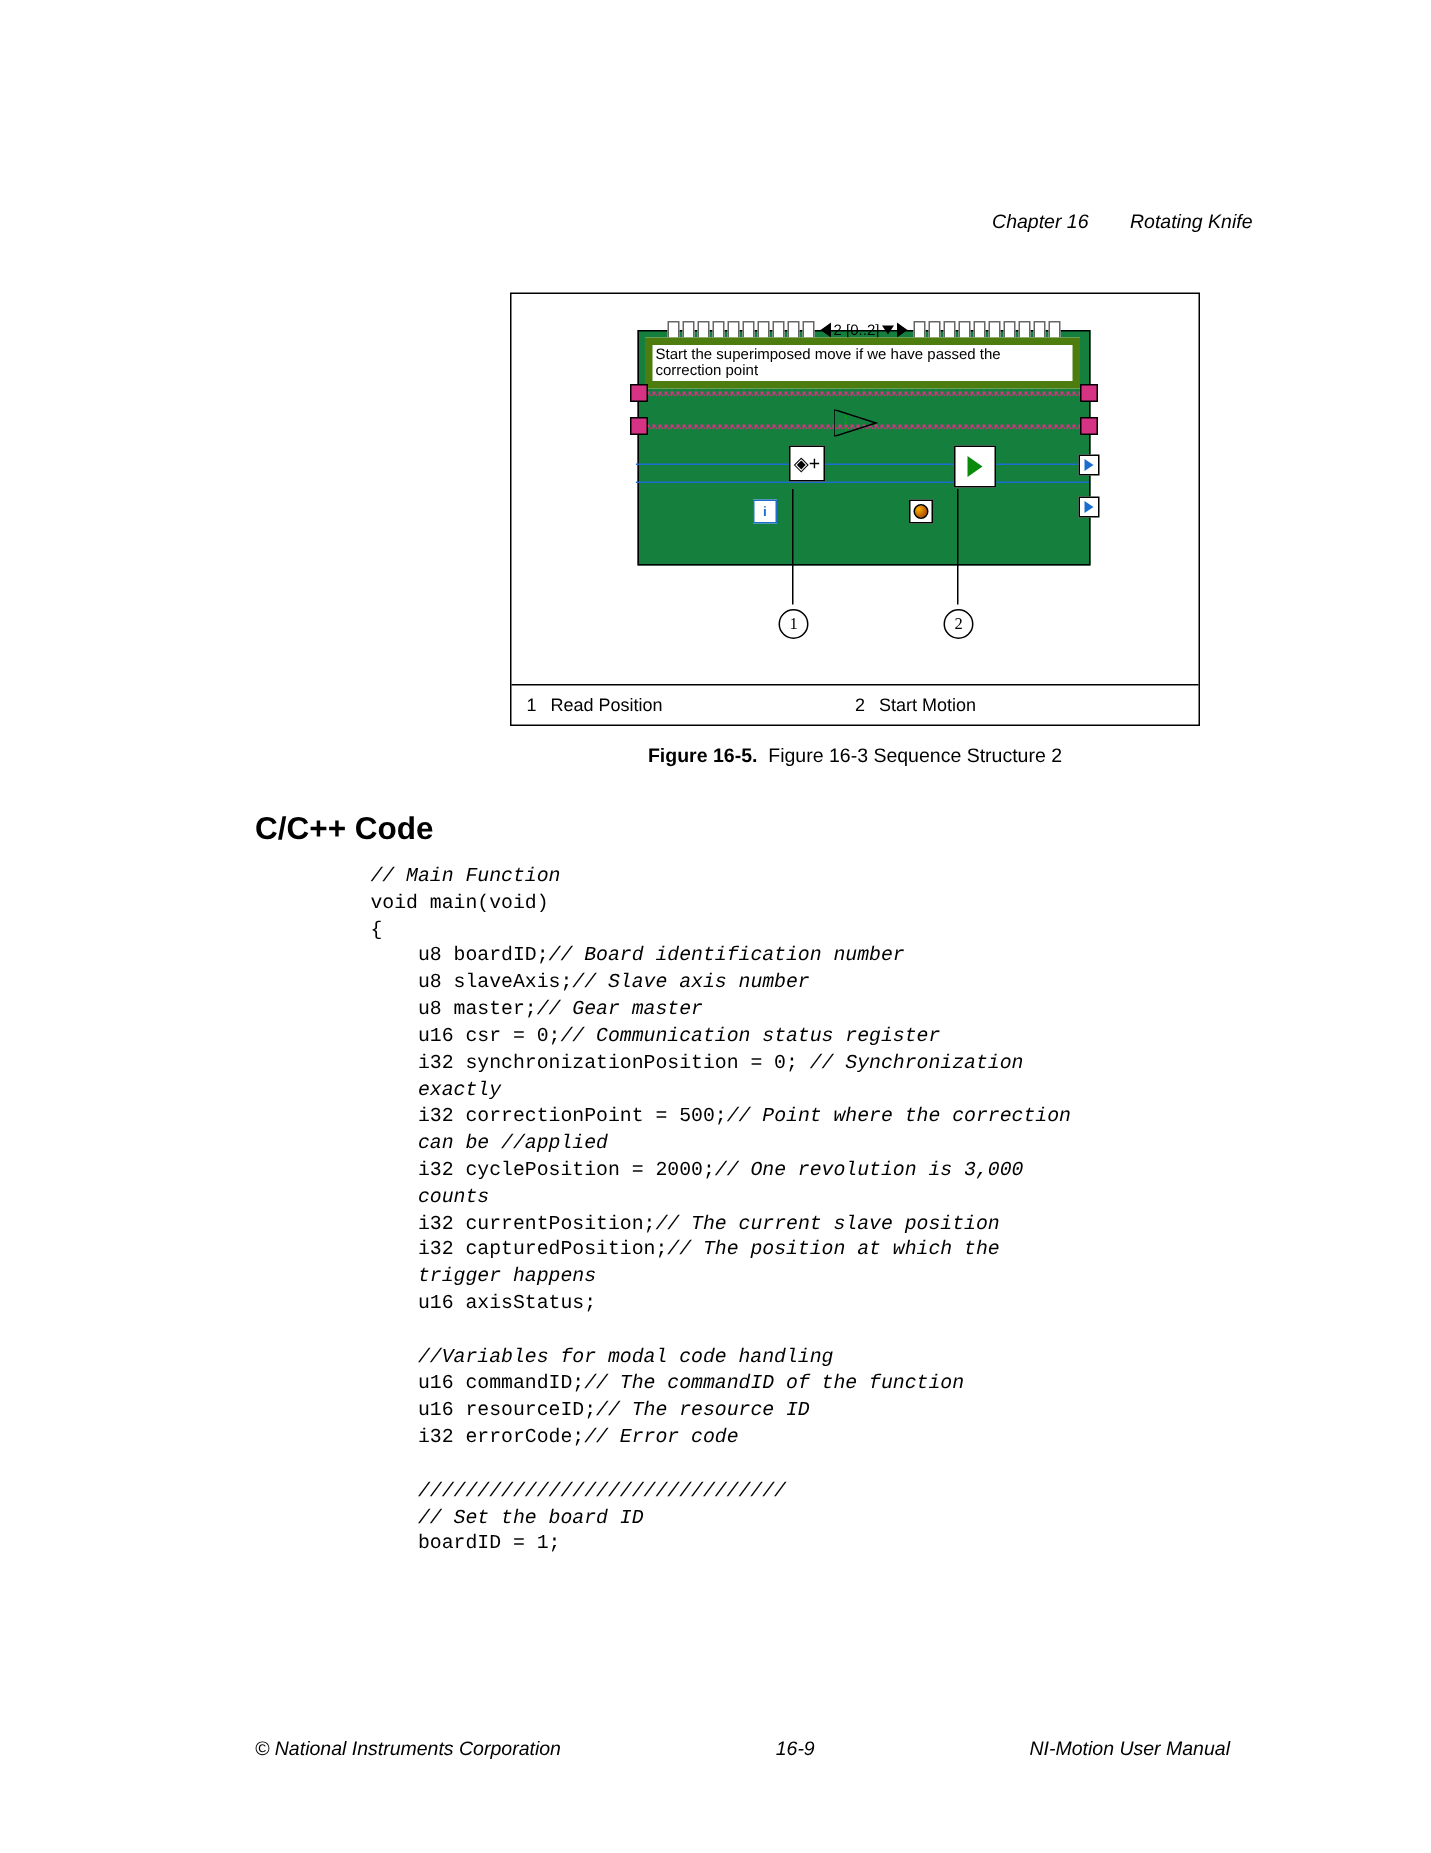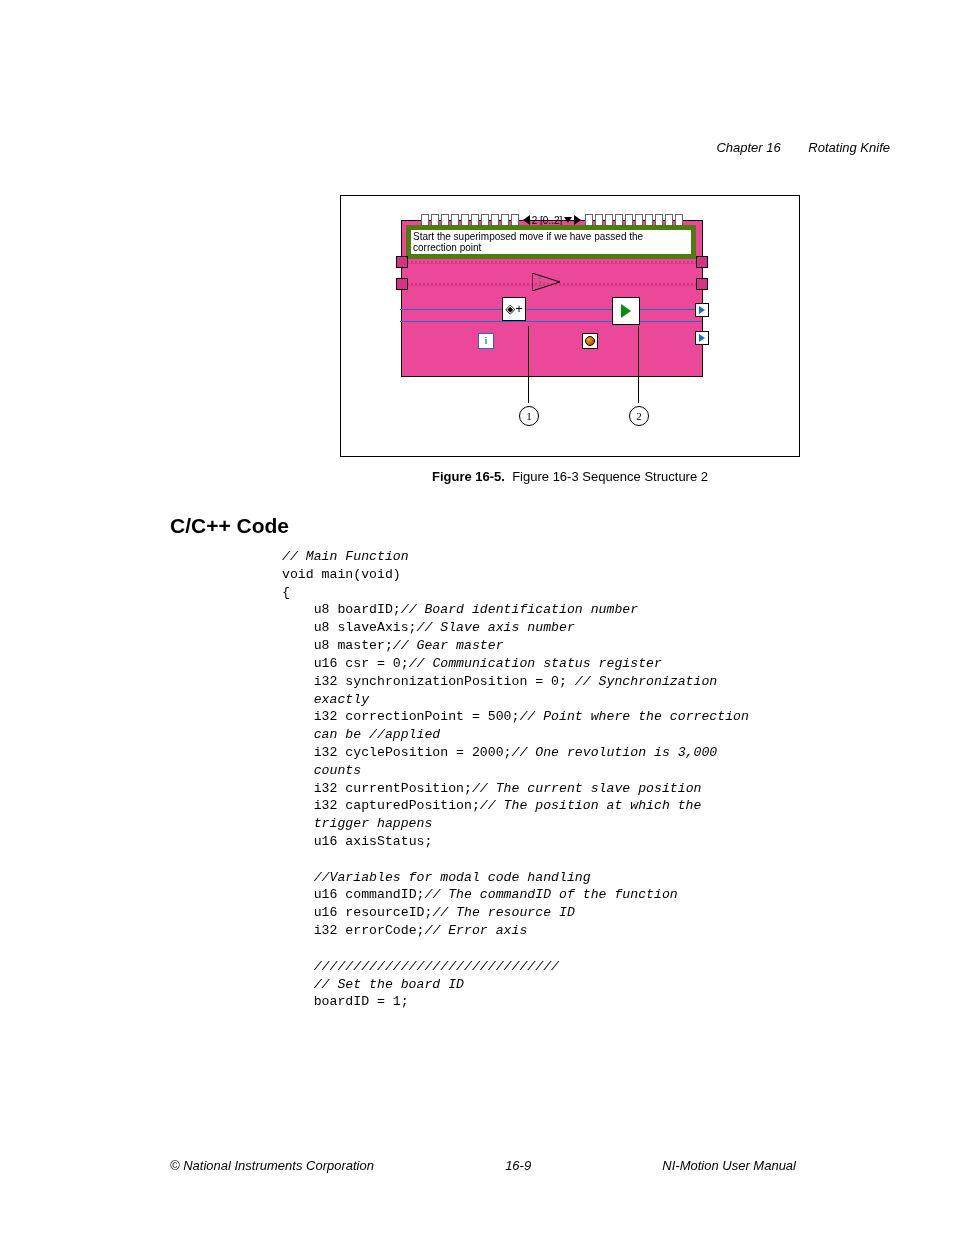--- a/index.html
+++ b/index.html
@@ -7,21 +7,21 @@
     padding: 0;
     background: #fff;
     font-family: "Times New Roman", Times, serif;
     color: #000;
     width: 954px;
     height: 1235px;
     position: relative;
     box-sizing: border-box;
   }
   .page {
-    padding: 140px 64px 0 170px;
+    padding: 140px 119px 0 170px;
     box-sizing: border-box;
   }
   .header {
     font-style: italic;
     font-size: 13px;
     font-family: Arial, Helvetica, sans-serif;
     text-align: right;
     margin-bottom: 40px;
   }
   .header .chap { margin-right: 24px; }
@@ -30,25 +30,25 @@
     width: 460px;
     border: 1px solid #000;
     box-sizing: border-box;
   }
   .diagram-area {
     position: relative;
     height: 260px;
   }
   .diagram-box {
     position: absolute;
-    top: 24px; left: 60px;
+    top: 24px; left: 84px;
     width: 300px;
     height: 155px;
     border: 1px solid #000;
-    background: #ec4899;
+    background: #15803d;
   }
   .seq-header {
     position: absolute;
     top: -9px; left: -10px; right: -10px;
     height: 16px;
     display: flex;
     align-items: center;
     justify-content: center;
   }
   .sq-row {
@@ -209,30 +209,30 @@
     margin-bottom: 14px;
   }
   .para code {
     font-family: "Courier New", Courier, monospace;
     font-size: 14px;
   }
   .code {
     font-family: "Courier New", Courier, monospace;
     font-size: 13.2px;
     line-height: 1.35;
-    margin-left: 112px;
+    margin-left: 77px;
     white-space: pre;
   }
   .code b { font-weight: normal; }
   .code i { font-style: italic; }
   .footer {
     position: absolute;
     bottom: 62px;
     left: 170px;
-    right: 158px;
+    right: 134px;
     font-style: italic;
     font-size: 13px;
     font-family: Arial, Helvetica, sans-serif;
     display: flex;
     justify-content: space-between;
   }
 </style>
 </head>
 <body>
 
@@ -305,20 +305,24 @@
             <span class="play"></span>
           </div>
         <div class="i-node" style="top:112px;left:76px">i</div>
         <div class="rec" style="top:112px;left:180px"></div>
       </div>
 
       <div class="callout-line" style="left:187px;top:130px;height:77px"></div>
       <div class="callout-line" style="left:297px;top:130px;height:77px"></div>
       <div class="callout-num" style="left:178px;top:210px">1</div>
       <div class="callout-num" style="left:288px;top:210px">2</div>
+    </div>
+    <div class="legend">
+      <div class="col"><span class="n">1</span><span>Read Position</span></div>
+      <div class="col"><span class="n">2</span><span>Start Motion</span></div>
     </div>
   </div>
 
   <div class="fig-caption">
     <b>Figure 16-5.</b>&nbsp;&nbsp;<span>Figure 16-3 Sequence Structure 2</span>
   </div>
 
   <div class="h2">C/C++ Code</div>
 
 
@@ -336,21 +340,21 @@
     <b>i32</b> cyclePosition = 2000;<i>// One revolution is 3,000</i>
     <i>counts</i>
     <b>i32</b> currentPosition;<i>// The current slave position</i>
     <b>i32</b> capturedPosition;<i>// The position at which the</i>
     <i>trigger happens</i>
     <b>u16</b> axisStatus;
 
     <i>//Variables for modal code handling</i>
     <b>u16</b> commandID;<i>// The commandID of the function</i>
     <b>u16</b> resourceID;<i>// The resource ID</i>
-    <b>i32</b> errorCode;<i>// Error axis</i>
+    <b>i32</b> errorCode;<i>// Error code</i>
 
     <i>///////////////////////////////</i>
     <i>// Set the board ID</i>
     boardID = 1;
 </div>
 </div>
 
 <div class="footer">
   <span>© National Instruments Corporation</span>
   <span>16-9</span>

